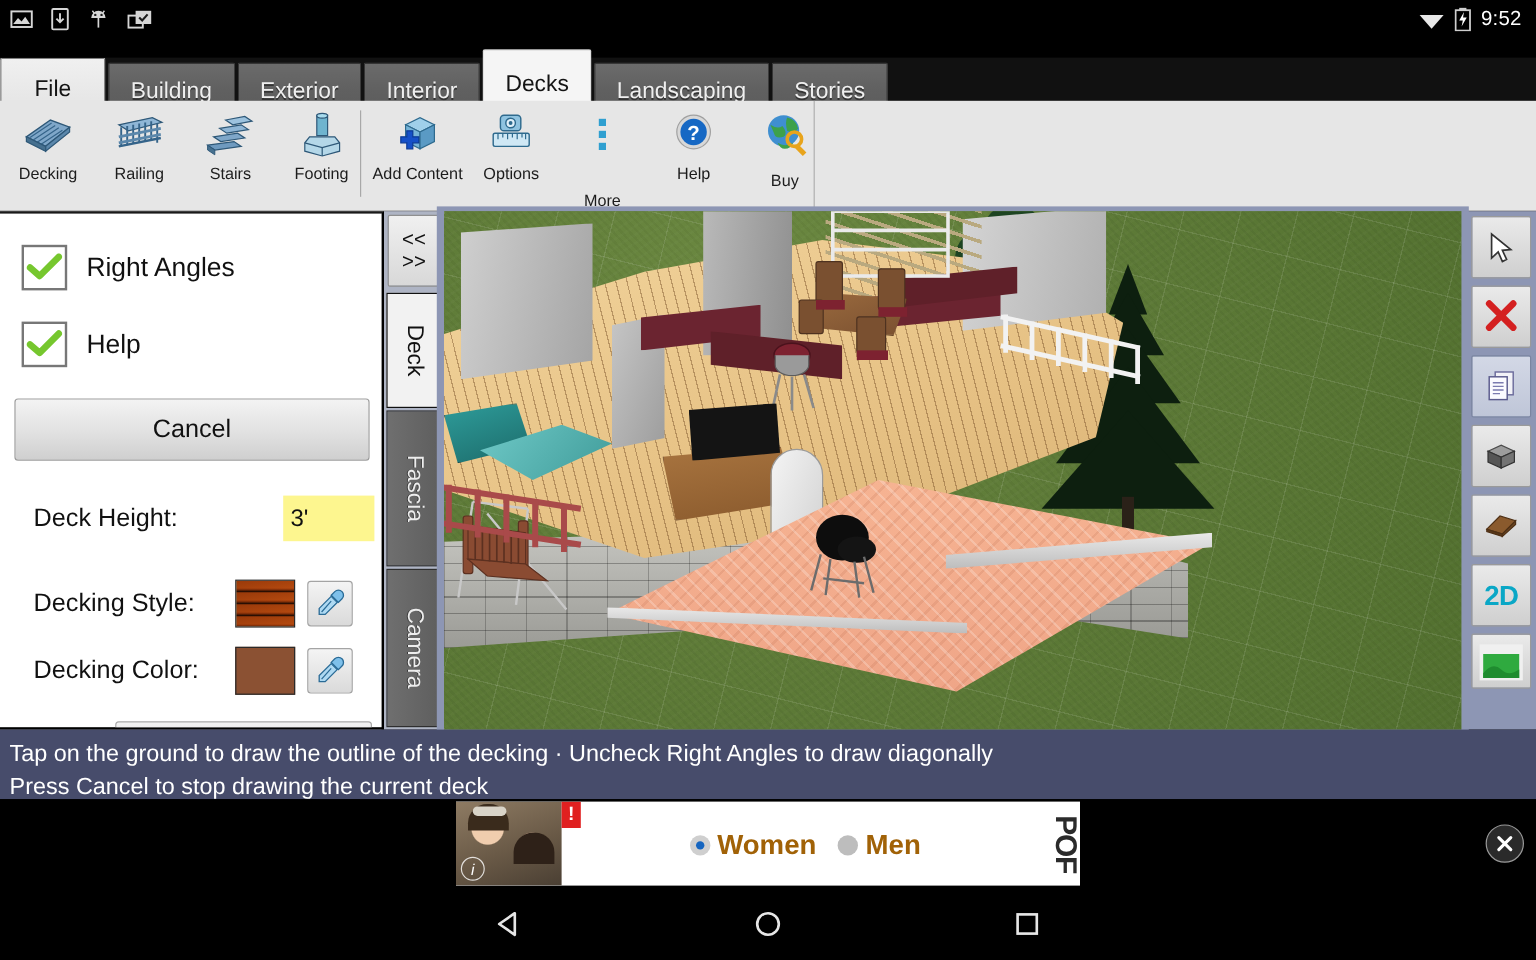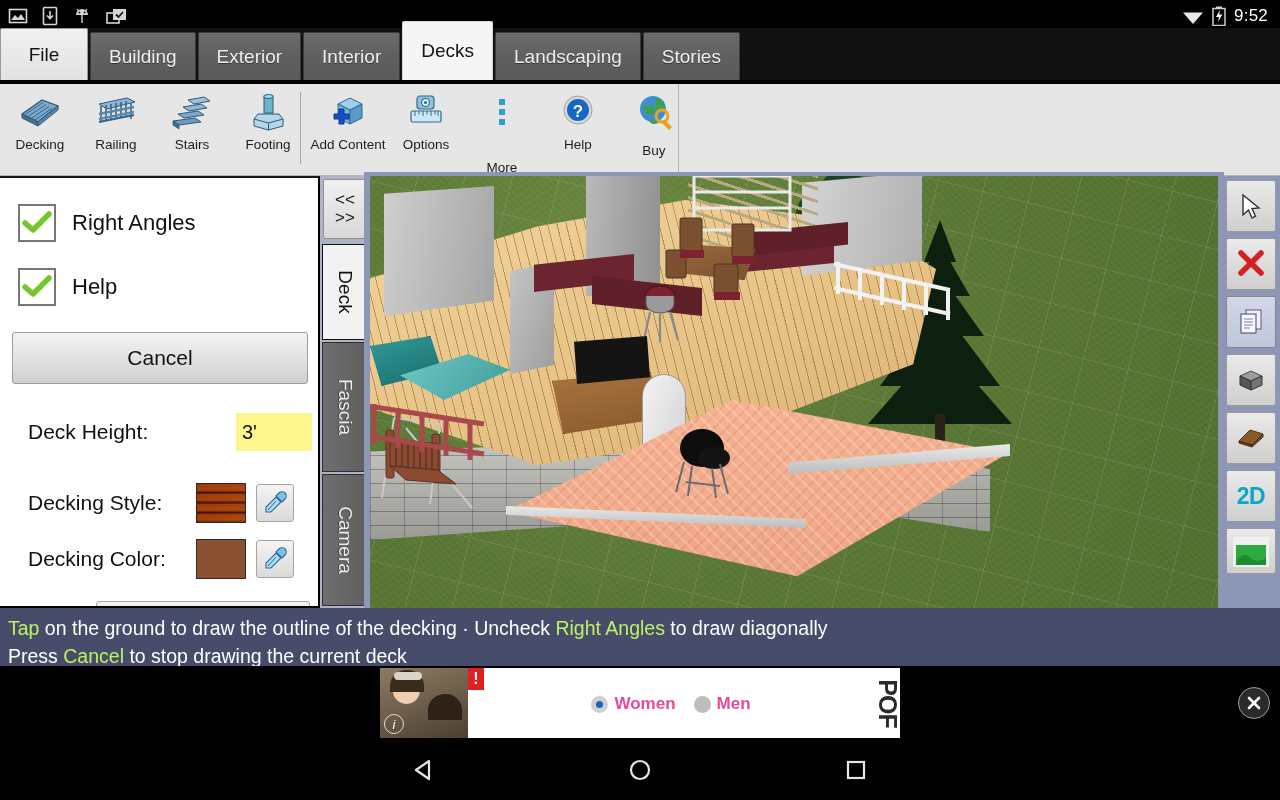--- a/index.html
+++ b/index.html
@@ -16,21 +16,21 @@
     position:absolute; left:0; top:0; width:1280px; height:32px;
     background:#000; color:#e8e8e8;
   }
   .sb-left { position:absolute; left:8px; top:0; height:32px; display:flex; align-items:center; gap:14px; }
   .sb-right { position:absolute; right:12px; top:0; height:32px; display:flex; align-items:center; gap:8px; }
   .sb-time { font-size:17px; color:#fff; letter-spacing:0.2px; }
   .sb-ico { display:block; }
 
   
   .tabbar {
-    position:absolute; left:0; top:28px; width:1280px; height:52px;
+    position:absolute; left:0; top:48px; width:1280px; height:52px;
     background:#111; display:flex; align-items:flex-end;
   }
   .tab {
     height:48px; margin-right:2px;
     display:flex; align-items:center; justify-content:center;
     font-size:19px; color:#efefef;
     background:linear-gradient(180deg,#6b6b6b 0%,#606060 48%,#5a5a5a 100%);
     border:1px solid #3b3b3b; border-bottom:none;
     border-radius:2px 2px 0 0;
     padding:0 18px; cursor:pointer; white-space:nowrap;
@@ -190,21 +190,21 @@
   }
   .rtool.sel { background:linear-gradient(180deg,#d3d8e6,#bfc6d8); border-color:#7b85a0; }
   .rtool-2d { font-size:23px; font-weight:bold; color:#0aa7c6; letter-spacing:-0.5px; }
 
   
   .hintbar {
     position:absolute; left:0; top:608px; width:1280px; height:58px;
     background:#474c6b; color:#fff; padding:6px 8px 0 8px;
   }
   .hintline { font-size:19.5px; line-height:28px; white-space:nowrap; }
-  .hl-key { color:#bef264;text-align:center; }
+  .hl-key { color:#ffffff;text-align:center; }
 
   
   .adwrap { position:absolute; left:0; top:666px; width:1280px; height:74px; background:#000; }
   .adbox {
     position:absolute; left:380px; top:2px; width:520px; height:70px;
     background:#fff; overflow:hidden; cursor:pointer;
     display:flex; align-items:stretch;
   }
   .ad-photo {
     position:relative; width:88px; flex:none;
@@ -222,21 +222,21 @@
     display:flex; align-items:center; justify-content:center; font-style:italic;
   }
   .ad-excl {
     position:absolute; left:88px; top:0; width:16px; height:22px; background:#e02020;
     color:#fff; font-size:16px; font-weight:bold; display:flex;
     align-items:center; justify-content:center; z-index:2;
   }
   .ad-body { flex:1; position:relative; display:flex; flex-direction:column; align-items:center; justify-content:center; }
   .ad-head { font-size:27px; font-weight:bold; color:#111; letter-spacing:-1px; line-height:1; margin-top:2px; }
   .ad-opts { display:flex; align-items:center; gap:18px; margin-top:2px; }
-  .ad-opt { display:flex; align-items:center; gap:6px; font-size:17px; font-weight:bold; color:#ec4899; }
+  .ad-opt { display:flex; align-items:center; gap:6px; font-size:23px; font-weight:bold; color:#a16207; }
   .ad-radio { width:17px; height:17px; border-radius:50%; background:#bdbdbd; flex:none; }
   .ad-radio.on { background:#cfcfcf; display:flex; align-items:center; justify-content:center; }
   .ad-radio.on::after { content:""; width:7px; height:7px; border-radius:50%; background:#1565c0; }
   .ad-brand {
     width:26px; flex:none; display:flex; align-items:center; justify-content:center;
     font-size:25px; font-weight:bold; color:#2b2b2b; letter-spacing:-1px;
   }
   .ad-brand span { transform:rotate(90deg); display:block; white-space:nowrap; }
   .ad-close {
     position:absolute; right:10px; top:21px; width:32px; height:32px; border-radius:50%;

